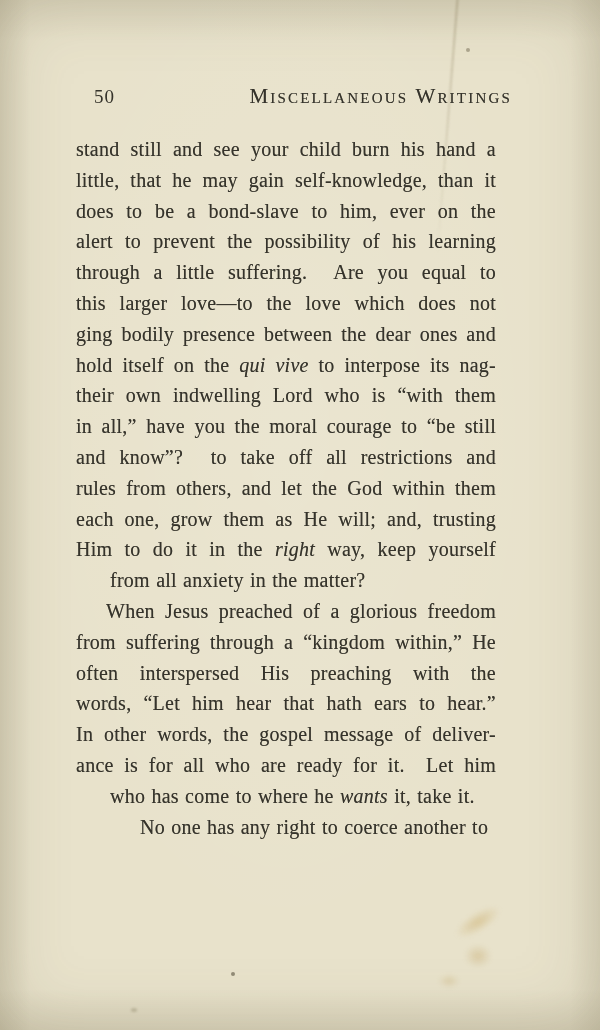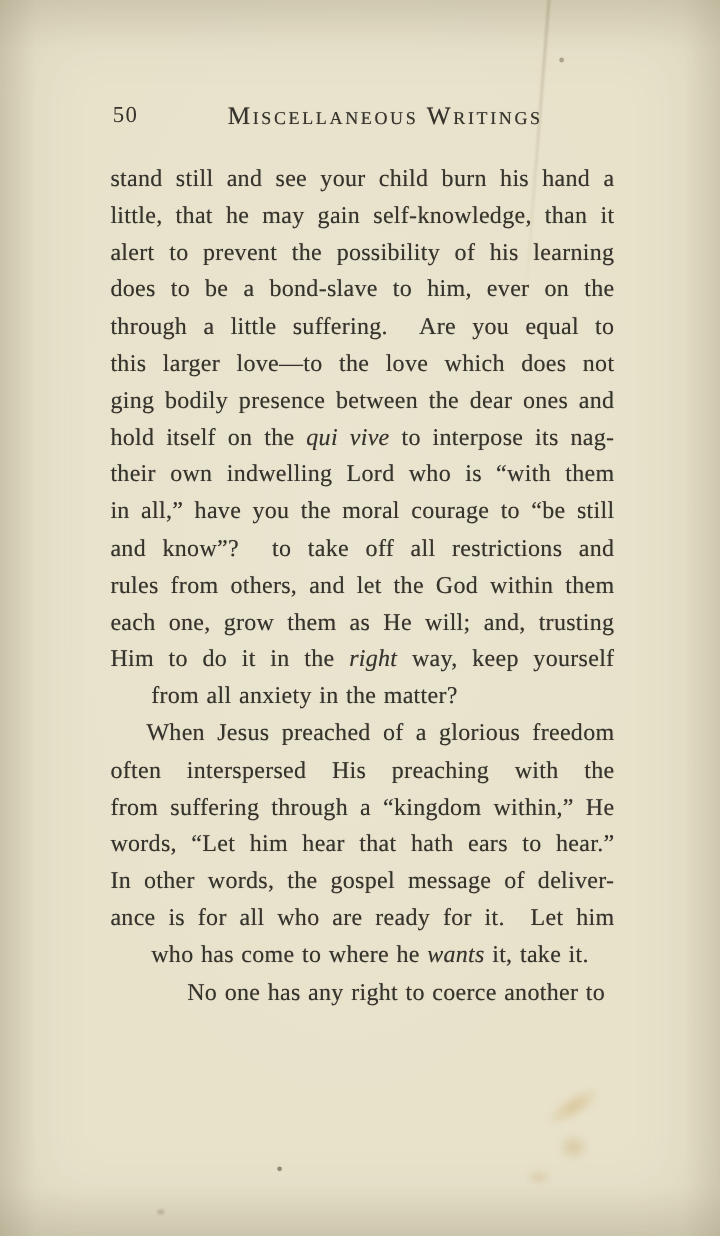--- a/index.html
+++ b/index.html
@@ -18,27 +18,27 @@
     color:#35332b;
   }
   .running-header{
     position:absolute; top:84px; left:92px; width:420px; height:26px;
   }
   .page-number{
     position:absolute; left:2px; top:2px;
     font-size:19px; letter-spacing:1px;
   }
   .running-title{
-    text-align:center; padding-left:38px;
+    text-align:right; padding-left:38px;
     font-variant:small-caps;
     font-size:21px; letter-spacing:2.2px;
     text-shadow:0 0 0.6px rgba(53,51,43,0.55);
   }
   .body-text{
-    position:absolute; top:134px; left:92px; width:420px;
+    position:absolute; top:134px; left:76px; width:420px;
     font-size:20px; line-height:30.8px;
     letter-spacing:0.25px; word-spacing:1px;
     text-shadow:0 0 0.6px rgba(53,51,43,0.5);
   }
   .line{ text-align:justify; text-align-last:justify; }
   .line.last{ text-align-last:left;margin-left:34px; }
   .line.indent{ text-indent:30px; }
   .it{ font-style:italic; }
   .crease{
     position:absolute; left:447px; top:-14px; width:2px; height:268px;
@@ -68,39 +68,39 @@
   <div class="running-header">
     <span class="page-number">50</span>
     <div class="running-title">Miscellaneous Writings</div>
   </div>
 
   <div class="body-text">
 
     <div>
       <div class="line"><span>stand still and see your child burn his hand a</span></div>
       <div class="line"><span>little, that he may gain self-knowledge, than it</span></div>
+      <div class="line"><span>does to be a bond-slave to him, ever on the</span></div>
       <div class="line"><span>alert to prevent the possibility of his learning</span></div>
-      <div class="line"><span>does to be a bond-slave to him, ever on the</span></div>
       <div class="line"><span>through a little suffering.&nbsp; Are you equal to</span></div>
       <div class="line"><span>this larger love—to the love which does not</span></div>
       <div class="line"><span>ging bodily presence between the dear ones and</span></div>
       <div class="line"><span>hold itself on the </span><span class="it">qui vive</span><span> to interpose its nag-</span></div>
       <div class="line"><span>their own indwelling Lord who is “with them</span></div>
       <div class="line"><span>in all,” have you the moral courage to “be still</span></div>
       <div class="line"><span>and know”?&nbsp; to take off all restrictions and</span></div>
       <div class="line"><span>rules from others, and let the God within them</span></div>
       <div class="line"><span>each one, grow them as He will; and, trusting</span></div>
       <div class="line"><span>Him to do it in the </span><span class="it">right</span><span> way, keep yourself</span></div>
       <div class="line last"><span>from all anxiety in the matter?</span></div>
     </div>
 
     <div>
       <div class="line indent"><span>When Jesus preached of a glorious freedom</span></div>
+      <div class="line"><span>from suffering through a “kingdom within,” He</span></div>
       <div class="line"><span>often interspersed His preaching with the</span></div>
-      <div class="line"><span>from suffering through a “kingdom within,” He</span></div>
       <div class="line"><span>words, “Let him hear that hath ears to hear.”</span></div>
       <div class="line"><span>In other words, the gospel message of deliver-</span></div>
       <div class="line"><span>ance is for all who are ready for it.&nbsp; Let him</span></div>
       <div class="line last"><span>who has come to where he </span><span class="it">wants</span><span> it, take it.</span></div>
     </div>
 
     <div>
       <div class="line last indent"><span>No one has any right to coerce another to</span></div>
     </div>
 

